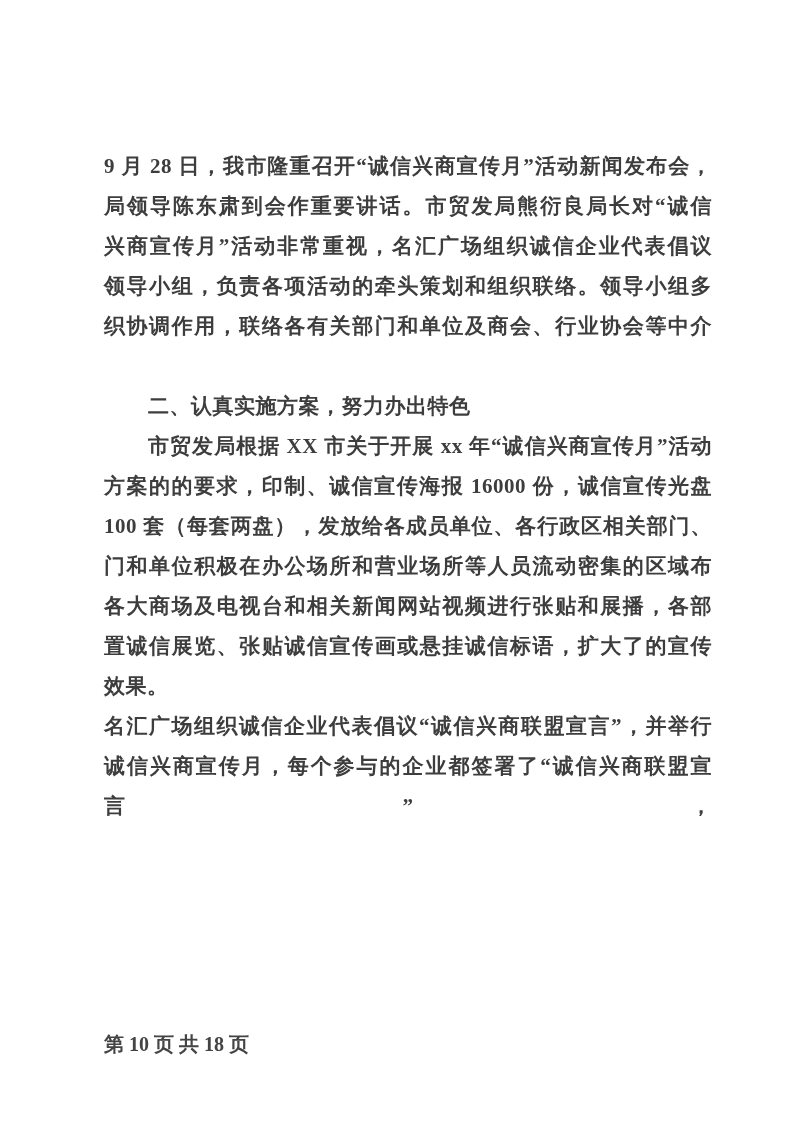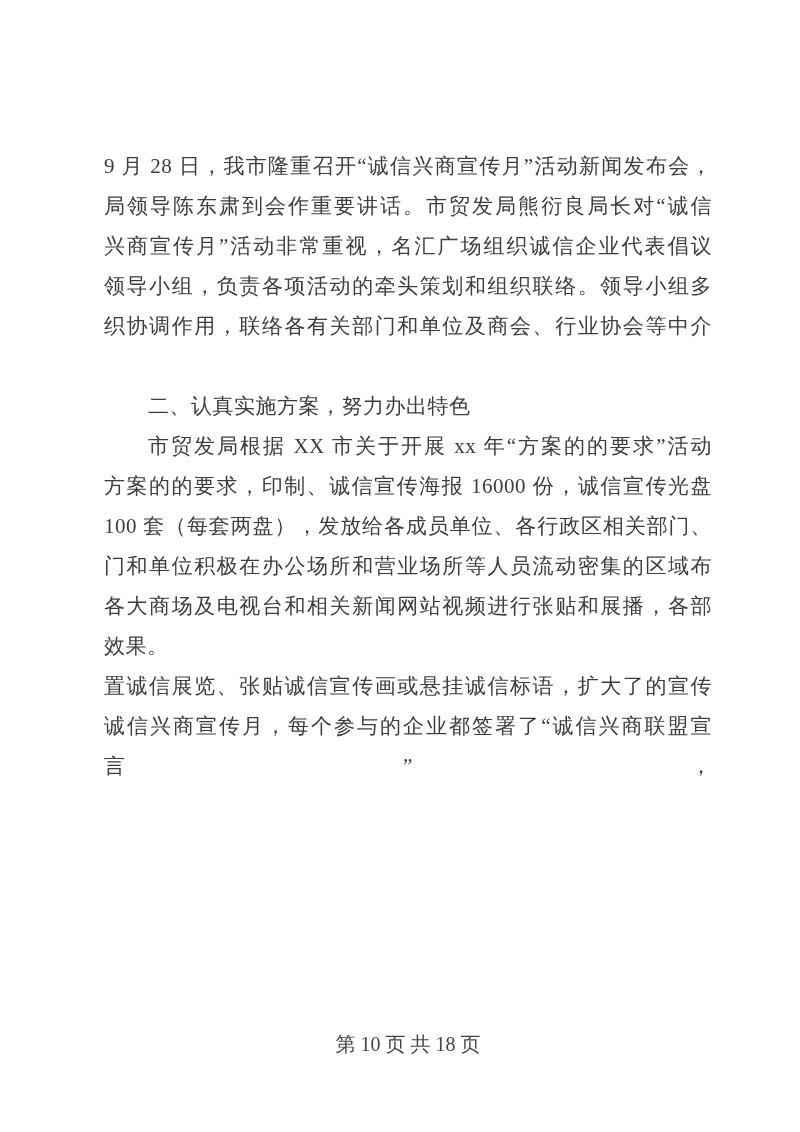--- a/index.html
+++ b/index.html
@@ -9,20 +9,21 @@
   body {
     width: 800px;
     height: 1132px;
     font-family: "Liberation Serif", "DejaVu Serif", serif;
   }
   .page {
     position: relative;
     width: 800px;
     height: 1132px;
     overflow: hidden;
+    font-weight: bold;
   }
   .content {
     position: absolute;
     left: 104px;
     top: 146px;
     width: 608px;
   }
   .line {
     height: 40px;
     line-height: 40px;
@@ -37,42 +38,42 @@
     text-justify: inter-character;
   }
   .line.indent {
     padding-left: 44px;
   }
   .footer {
     position: absolute;
     left: 104px;
     top: 1031px;
     width: 608px;
-    text-align: center;
     font-size: 20px;
     line-height: 26px;
   }
 </style>
 </head>
 <body style="background: rgb(255, 255, 255);">
 
 <div class="page">
   <div class="content" style="color: rgb(61, 61, 61);">
       <div class="line fill">9 月 28 日，我市隆重召开“诚信兴商宣传月”活动新闻发布会，</div>
       <div class="line fill">局领导陈东肃到会作重要讲话。市贸发局熊衍良局长对“诚信</div>
       <div class="line fill">兴商宣传月”活动非常重视，名汇广场组织诚信企业代表倡议</div>
       <div class="line fill">领导小组，负责各项活动的牵头策划和组织联络。领导小组多</div>
       <div class="line fill">织协调作用，联络各有关部门和单位及商会、行业协会等中介</div>
       <div class="line"></div>
       <div class="line indent">二、认真实施方案，努力办出特色</div>
-      <div class="line indent fill">市贸发局根据 XX 市关于开展 xx 年“方案的的要求”活动</div>
+      <div class="line indent fill">市贸发局根据 XX 市关于开展 xx 年“诚信兴商宣传月”活动</div>
       <div class="line fill">方案的的要求，印制、诚信宣传海报 16000 份，诚信宣传光盘</div>
       <div class="line fill">100 套（每套两盘），发放给各成员单位、各行政区相关部门、</div>
       <div class="line fill">门和单位积极在办公场所和营业场所等人员流动密集的区域布</div>
       <div class="line fill">各大商场及电视台和相关新闻网站视频进行张贴和展播，各部</div>
+      <div class="line fill">置诚信展览、张贴诚信宣传画或悬挂诚信标语，扩大了的宣传</div>
       <div class="line">效果。</div>
-      <div class="line fill">置诚信展览、张贴诚信宣传画或悬挂诚信标语，扩大了的宣传</div>
+      <div class="line fill">名汇广场组织诚信企业代表倡议“诚信兴商联盟宣言”，并举行</div>
       <div class="line fill">诚信兴商宣传月，每个参与的企业都签署了“诚信兴商联盟宣言”，</div>
     </div>
   <div class="footer" style="color: rgb(68, 68, 68);">
     <span>第 10 页 共 18 页</span>
   </div>
 </div>
 
 </body></html>

